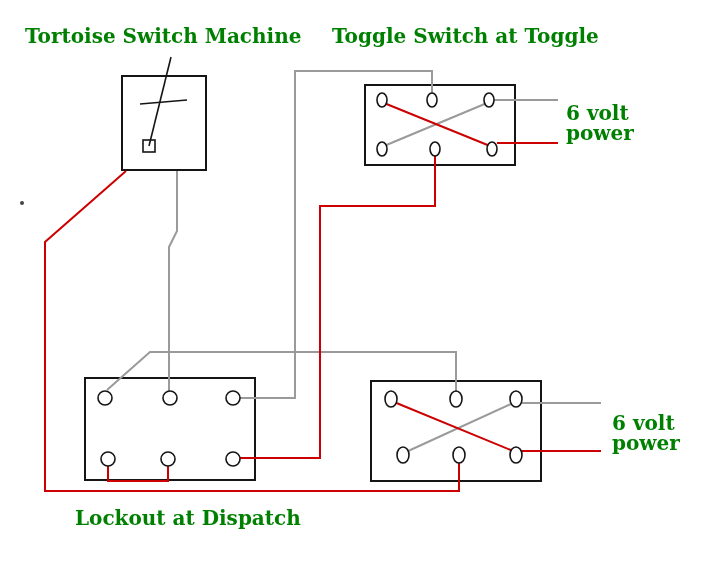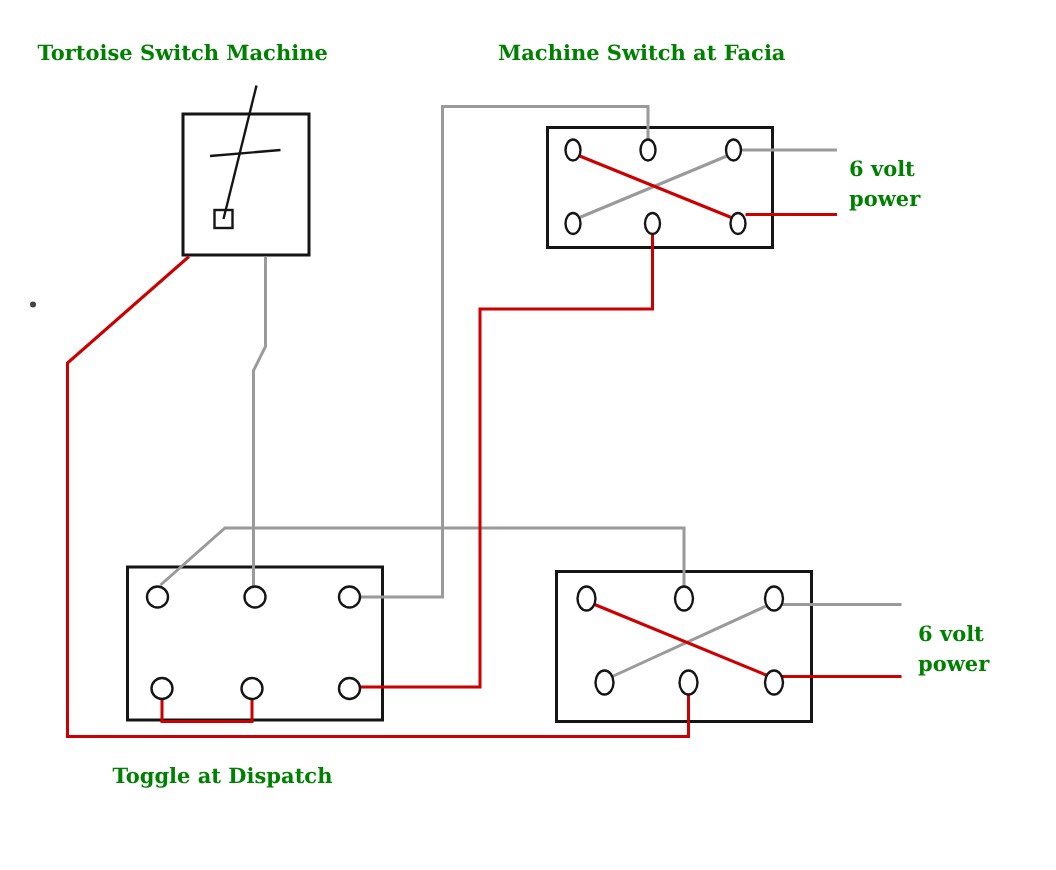--- a/index.html
+++ b/index.html
@@ -10,21 +10,21 @@
     width: 704px;
     height: 580px;
     background: var(--background, #ffffff);
     overflow: hidden;
   }
   .canvas svg { position: absolute; left: 0; top: 0; }
   .label {
     position: absolute;
     color: var(--label-green, #008000);
     font-weight: bold;
-    font-size: 14px;
+    font-size: 20px;
     line-height: 20px;
     white-space: nowrap;
   }
   .wire { fill: none; stroke-width: 2; stroke-linecap: butt; stroke-linejoin: miter; }
   .wire-red { stroke: var(--wire-red, #cc0000); }
   .wire-gray { stroke: var(--wire-gray, #9a9a9a); }
   .outline { fill: #ffffff; stroke: var(--outline-black, #151515); stroke-width: 2; }
   .thin { fill: none; stroke: var(--outline-black, #151515); stroke-width: 1.6; }
   .terminal { fill: #ffffff; stroke: var(--outline-black, #151515); stroke-width: 1.6; }
 </style>
@@ -90,27 +90,27 @@
       <ellipse class="terminal" cx="516" cy="399" rx="6" ry="8"></ellipse>
       <ellipse class="terminal" cx="403" cy="455" rx="6" ry="8"></ellipse>
       <ellipse class="terminal" cx="459" cy="455" rx="6" ry="8"></ellipse>
       <ellipse class="terminal" cx="516" cy="455" rx="6" ry="8"></ellipse>
     </g>
 
     <circle cx="22" cy="203" r="2" fill="#444444"></circle>
   </svg>
 
   <div class="label" style="left:25px; top:26px;">Tortoise Switch Machine</div>
-  <div class="label" style="left:332px; top:26px;">Machine Switch at Facia</div>
+  <div class="label" style="left:332px; top:26px;">Toggle Switch at Toggle</div>
 
   <div class="label" style="left:566px; top:103px;">
     <div>6 volt</div>
     <div>power</div>
   </div>
 
-  <div class="label" style="left:75px; top:508px;">Toggle at Dispatch</div>
+  <div class="label" style="left:75px; top:508px;">Lockout at Dispatch</div>
 
   <div class="label" style="left:612px; top:413px;">
     <div>6 volt</div>
     <div>power</div>
   </div>
 
 </div>
 
 </body></html>

